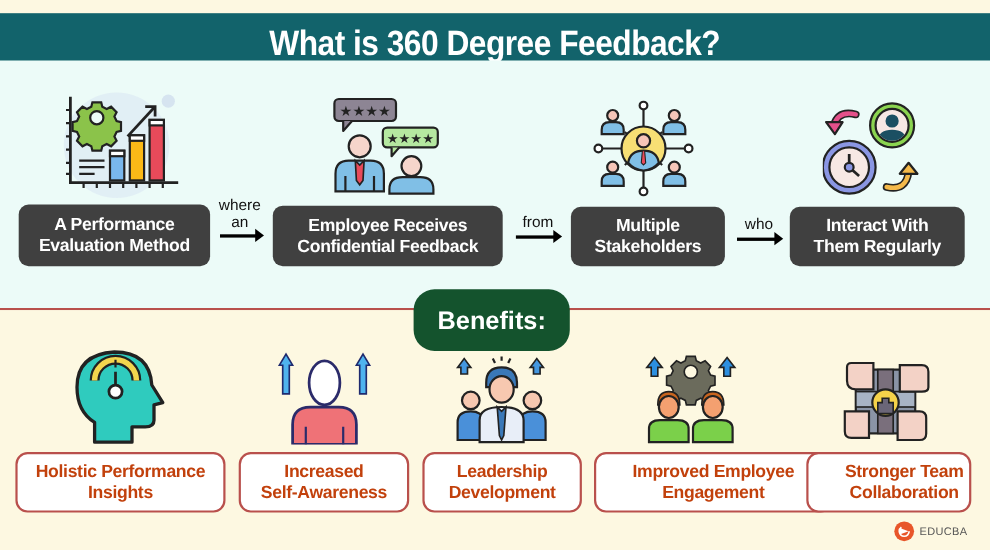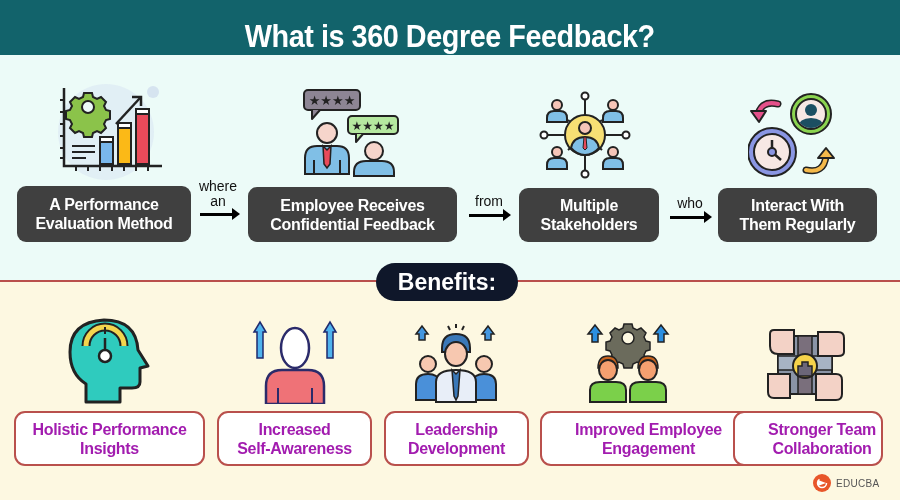--- a/index.html
+++ b/index.html
@@ -1,34 +1,34 @@
 <!DOCTYPE html>
 <html><head>
 <meta charset="utf-8">
 <style>
   * { box-sizing: border-box; margin: 0; padding: 0; }
   html, body { width: 900px; height: 500px; overflow: hidden; }
   body { position: relative; font-family: "Liberation Sans", "DejaVu Sans", sans-serif; background: #fdf8e1; }
 
-  .header { position: absolute; left: 0; top: 0; width: 900px; height: 55px; background: #12636b; display: flex; align-items: flex-end; justify-content: center; }
+  .header { position: absolute; left: 0; top: 12px; width: 900px; height: 55px; background: #12636b; display: flex; align-items: center; justify-content: center; }
   .header h1 { color: #ffffff; font-size: 32px; font-weight: bold; letter-spacing: -0.5px; transform: scaleX(0.9); }
 
   .top-section { position: absolute; left: 0; top: 55px; width: 900px; height: 226px; background: #ecfbf8; }
   .divider { position: absolute; left: 0; top: 280px; width: 900px; height: 2px; background: #b9504c; }
   .bottom-section { position: absolute; left: 0; top: 282px; width: 900px; height: 218px; background: #fdf8e1; }
 
   .green-box { position: absolute; background: #404040; border-radius: 9px; color: #ffffff; font-weight: bold; font-size: 16px; line-height: 19px; text-align: center; display: flex; align-items: center; justify-content: center; letter-spacing: -0.3px; }
 
   .connector { position: absolute; font-size: 14px; color: #111; text-align: center; line-height: 15px; }
   .arrow { position: absolute; height: 3px; background: #000; }
   .arrow::after { content: ""; position: absolute; right: -6px; top: -5px; border-left: 8px solid #000; border-top: 6.5px solid transparent; border-bottom: 6.5px solid transparent; }
 
-  .benefits-pill { position: absolute; left: 376px; top: 263px; width: 142px; height: 38px; background: #0f172a; border-radius: 19px; color: #fff; font-weight: bold; font-size: 23px; display: flex; align-items: center; justify-content: center; }
-
-  .benefit-box { position: absolute; top: 411px; height: 55px; background: #ffffff; border: 2px solid #b9504c; border-radius: 11px; color: #a21caf; font-weight: bold; font-size: 16px; line-height: 19px; text-align: center; display: flex; align-items: center; justify-content: center; letter-spacing: -0.3px; }
+  .benefits-pill { position: absolute; left: 376px; top: 263px; width: 142px; height: 56px; background: #14532d; border-radius: 19px; color: #fff; font-weight: bold; font-size: 23px; display: flex; align-items: center; justify-content: center; }
+
+  .benefit-box { position: absolute; top: 411px; height: 55px; background: #ffffff; border: 2px solid #b9504c; border-radius: 11px; color: #c2410c; font-weight: bold; font-size: 16px; line-height: 19px; text-align: center; display: flex; align-items: center; justify-content: center; letter-spacing: -0.3px; }
 
   .icon { position: absolute; }
   .logo { position: absolute; left: 812px; top: 473px; display: flex; align-items: center; gap: 4px; }
   .logo-text { font-size: 10px; color: #555; letter-spacing: 0.3px; }
 </style>
 </head>
 <body>
 
 <div class="header">
   <h1>What is 360 Degree Feedback?</h1>

